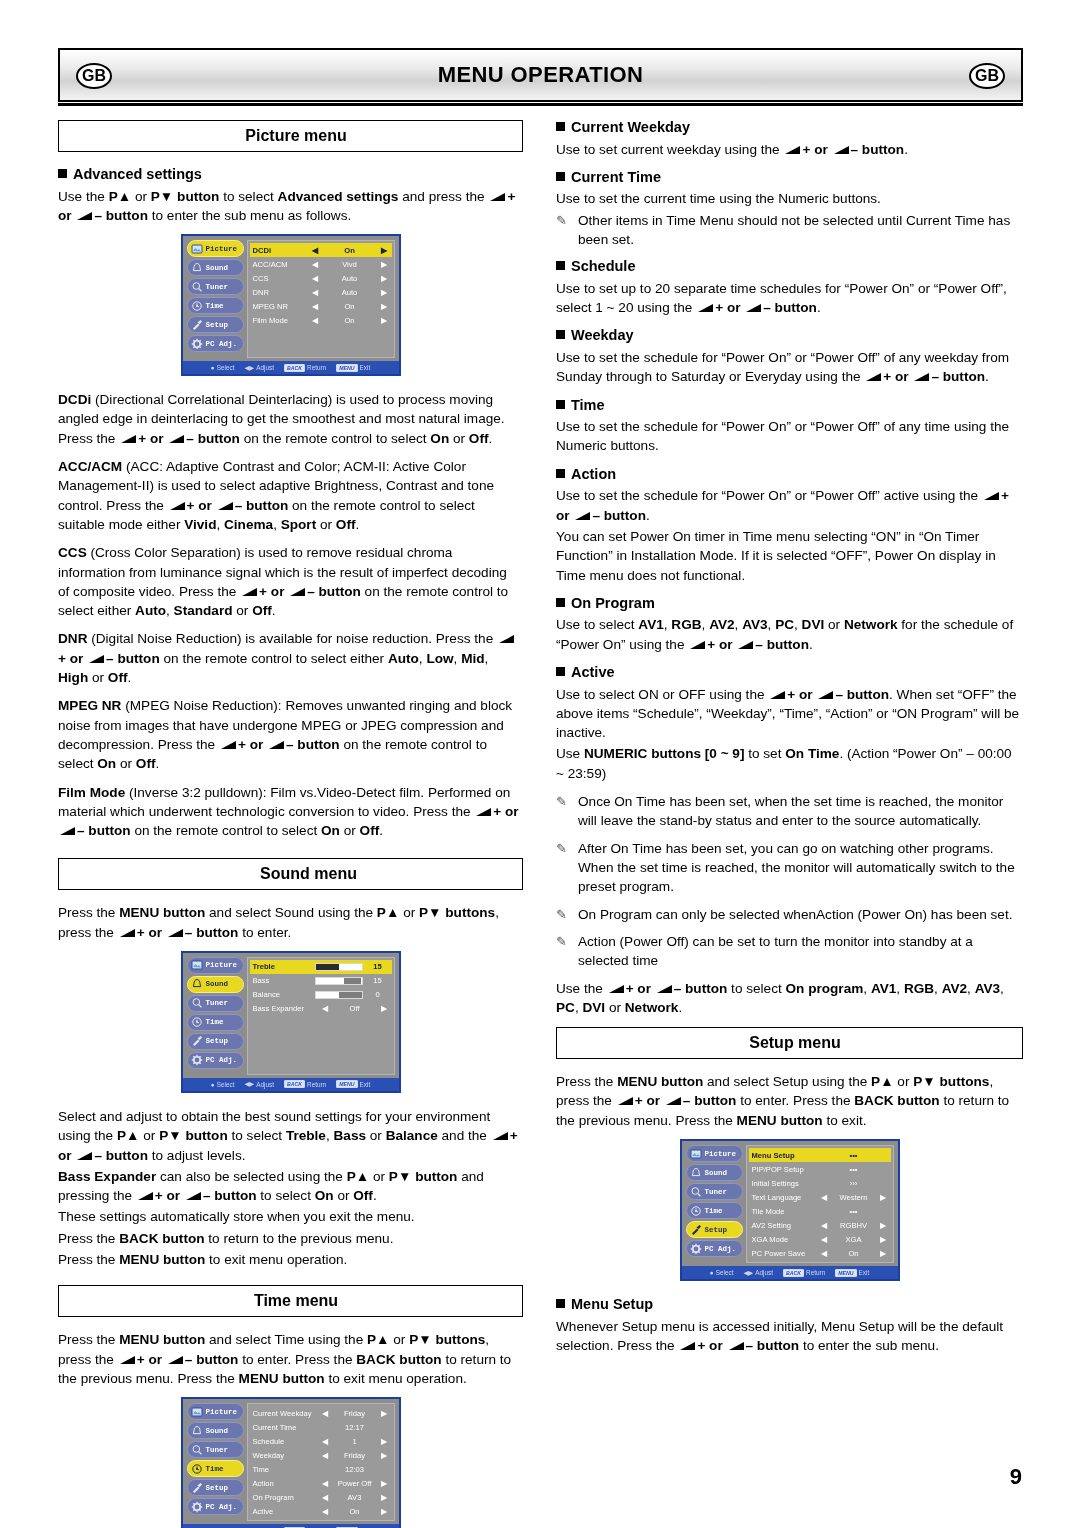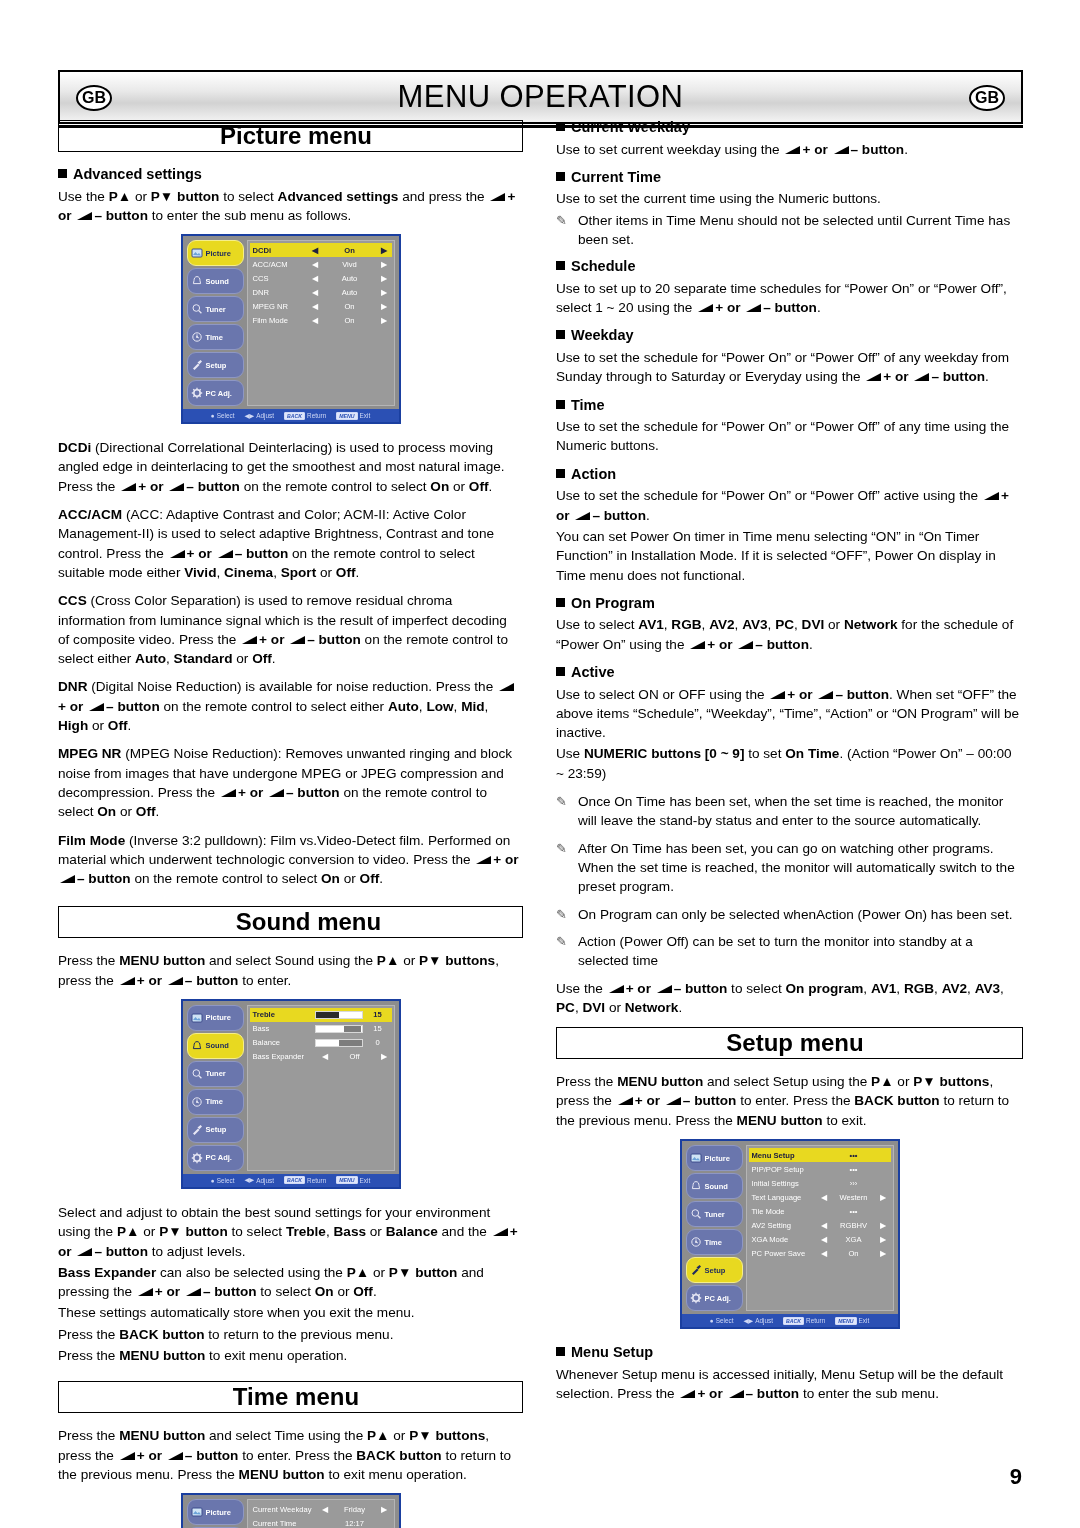--- a/index.html
+++ b/index.html
@@ -11,49 +11,49 @@
     color:#000;
     position:relative;
     overflow:hidden;
   }
 
   
   .page { position:absolute; left:0; top:0; width:1080px; height:1528px; padding:0; }
 
   
   .header-wrap{
-    position:absolute; left:58px; top:70px; width:965px; height:54px;
+    position:absolute; left:58px; top:48px; width:965px; height:54px;
     border:2px solid #000;
     background:linear-gradient(to bottom,#ffffff 0%,#e9e9e9 38%,#d2d2d2 62%,#f4f4f4 100%);
     display:flex; align-items:center; justify-content:center;
   }
   .header-wrap:after{
     content:""; position:absolute; left:-2px; right:-2px; bottom:-6px; height:3px; background:#000;
   }
   .header-title{
-    font-size:31px; font-weight:normal; letter-spacing:.4px;
+    font-size:22px; font-weight:bold; letter-spacing:.4px;
   }
   .gb-badge{
     position:absolute; width:36px; height:26px; border:2px solid #000; border-radius:50%;
     background:#fff; display:flex; align-items:center; justify-content:center;
     font-size:16px; font-weight:bold;
   }
   .gb-left{ left:16px; top:13px; }
   .gb-right{ right:16px; top:13px; }
 
   
   .col-left { position:absolute; left:58px; top:120px; width:465px; }
   .col-right{ position:absolute; left:556px; top:118px; width:467px; }
 
   
   .section-box{
     border:1.5px solid #000; height:32px; display:flex; align-items:center; justify-content:center;
     margin-bottom:13px;
   }
-  .section-box .t{ font-size:24px; font-weight:bold;margin-left:11px; }
+  .section-box .t{ font-size:16px; font-weight:bold;margin-left:11px; }
 
   
   .bhead{ font-size:14.5px; font-weight:bold; margin:0 0 2px 0; line-height:1.35; }
   .bhead .sq{ display:inline-block; width:9px; height:9px; background:#000; margin-right:6px; position:relative; top:-1px;}
 
   
   p.body{ font-size:13.6px; line-height:1.42; margin:0 3px 9px 0; text-align:left; }
   p.tight{ margin-bottom:2px; }
   b{ font-weight:bold; }
 
@@ -71,23 +71,23 @@
     border:2px solid #1a3fa0;
     background:#8d8d8d;
     width:220px; position:relative;
     margin:8px auto 14px auto;
     padding:4px 4px 0 4px;
     display:flex; flex-direction:column;
   }
   .osd-body{ display:flex; }
   .osd-side{ width:60px; flex:0 0 60px; display:flex; flex-direction:column; gap:2px; padding-right:3px;}
   .osd-side-item{
-    height:26px; border-radius:9px; background:#6a76ad; border:1px solid #8e97c4;
+    height:17px; border-radius:9px; background:#6a76ad; border:1px solid #8e97c4;
     display:flex; align-items:center; gap:3px; padding-left:3px;
-    color:#ffffff; font-size:7.5px; font-weight:bold;
+    color:#ffffff; font-size:7.5px; font-weight:bold;font-family:Liberation Mono, monospace;
   }
   .osd-side-item.sel{ background:#e8d920; border-color:#f5ee8a; color:#1d2a5e; }
   .osd-ic{ width:12px; height:12px; flex:0 0 12px; }
   .osd-ic svg{ display:block; }
   .osd-main{ flex:1 1 auto; background:#9a9a9a; border:1px solid #b5b5b5; padding:2px 2px; }
   .osd-row{
     height:14px; display:flex; align-items:center; color:#ffffff;
     font-size:7.6px; padding:0 3px;
   }
   .osd-row.sel{ background:#e8d920; color:#20223f; font-weight:bold; }

